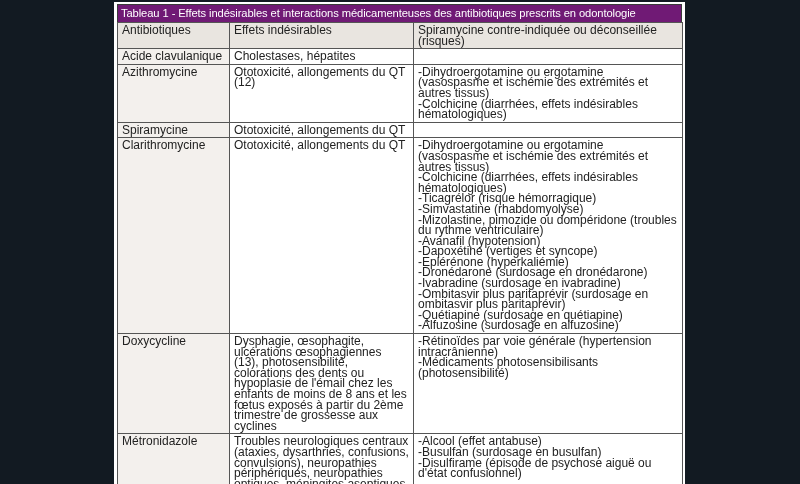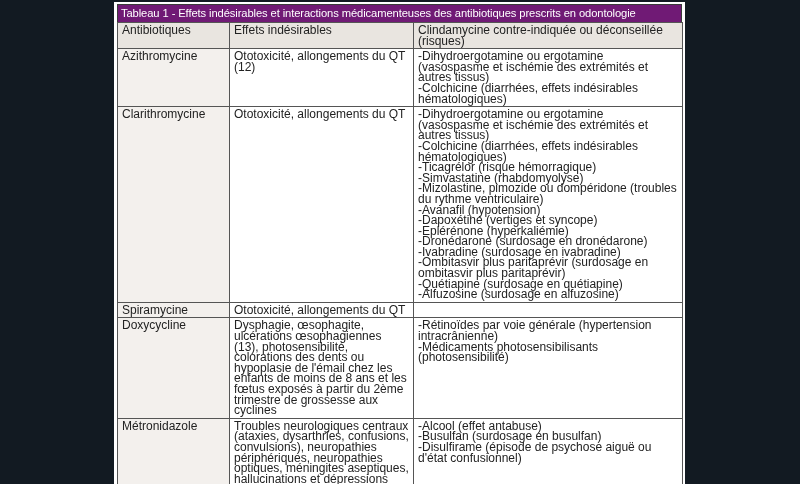--- a/index.html
+++ b/index.html
@@ -77,60 +77,65 @@
     <table>
       <colgroup>
         <col class="c1">
           <col class="c2">
           <col class="c3">
       </colgroup>
       <thead>
         <tr>
           <th>Antibiotiques</th>
           <th>Effets indésirables</th>
-          <th>Clindamycine contre-indiquée ou déconseillée (risques)</th>
+          <th>Spiramycine contre-indiquée ou déconseillée (risques)</th>
         </tr>
       </thead>
       <tbody>
 
 
+        <tr>
+          <td class="drug">Acide clavulanique</td>
+          <td>Cholestases, hépatites</td>
+          <td></td>
+        </tr>
 
         <tr>
           <td class="drug">Azithromycine</td>
           <td style="">Ototoxicité, allongements du QT (12)</td>
           <td>
             <span class="line">-Dihydroergotamine ou ergotamine (vasospasme et ischémie des extrémités et autres tissus)</span>
             <span class="line">-Colchicine (diarrhées, effets indésirables hématologiques)</span>
           </td>
+        </tr>
+
+        <tr>
+          <td class="drug">Spiramycine</td>
+          <td>Ototoxicité, allongements du QT</td>
+          <td></td>
         </tr>
 
         <tr>
           <td class="drug">Clarithromycine</td>
           <td>Ototoxicité, allongements du QT</td>
           <td>
             <span class="line">-Dihydroergotamine ou ergotamine (vasospasme et ischémie des extrémités et autres tissus)</span>
             <span class="line">-Colchicine (diarrhées, effets indésirables hématologiques)</span>
             <span class="line">-Ticagrélor (risque hémorragique)</span>
             <span class="line">-Simvastatine (rhabdomyolyse)</span>
             <span class="line">-Mizolastine, pimozide ou dompéridone (troubles du rythme ventriculaire)</span>
             <span class="line">-Avanafil (hypotension)</span>
             <span class="line">-Dapoxétine (vertiges et syncope)</span>
             <span class="line">-Eplérénone (hyperkaliémie)</span>
             <span class="line">-Dronédarone (surdosage en dronédarone)</span>
             <span class="line">-Ivabradine (surdosage en ivabradine)</span>
             <span class="line">-Ombitasvir plus paritaprévir (surdosage en ombitasvir plus paritaprévir)</span>
             <span class="line">-Quétiapine (surdosage en quétiapine)</span>
             <span class="line">-Alfuzosine (surdosage en alfuzosine)</span>
           </td>
-        </tr>
-
-        <tr>
-          <td class="drug">Spiramycine</td>
-          <td>Ototoxicité, allongements du QT</td>
-          <td></td>
         </tr>
 
 
         <tr>
           <td class="drug">Doxycycline</td>
           <td>Dysphagie, œsophagite, ulcérations œsophagiennes (13), photosensibilité, colorations des dents ou hypoplasie de l'émail chez les enfants de moins de 8 ans et les fœtus exposés à partir du 2ème trimestre de grossesse aux cyclines</td>
           <td>
             <span class="line">-Rétinoïdes par voie générale (hypertension intracrânienne)</span>
             <span class="line">-Médicaments photosensibilisants (photosensibilité)</span>
           </td>

